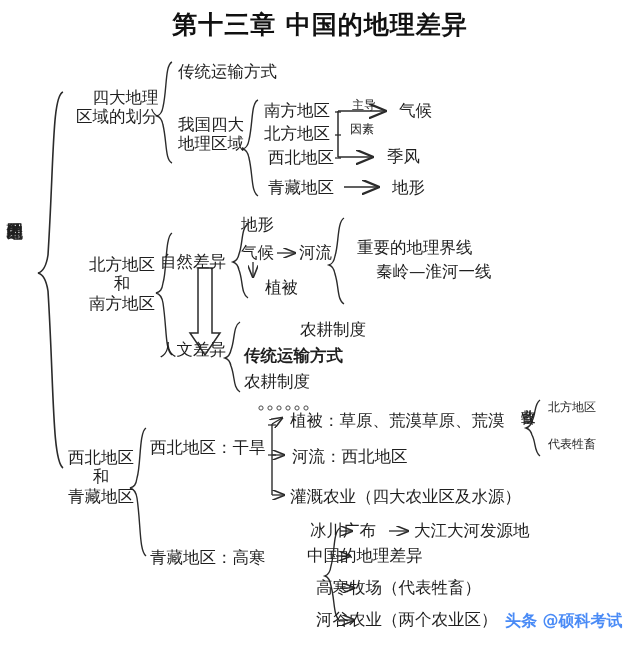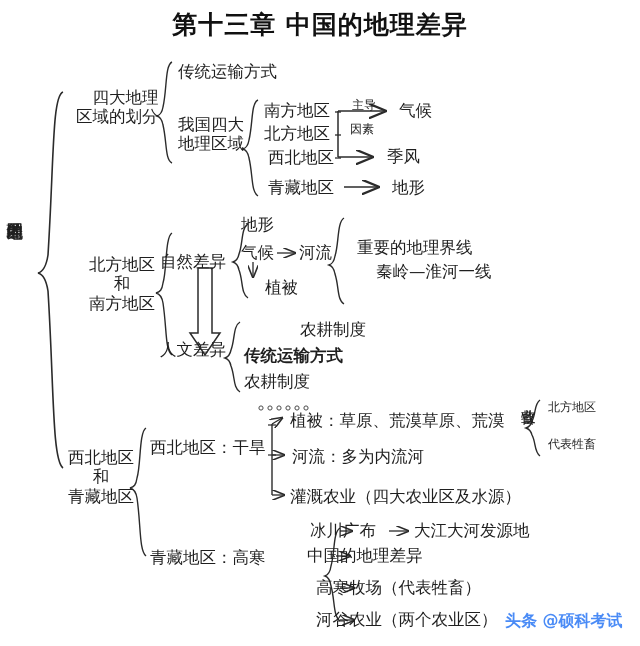--- a/index.html
+++ b/index.html
@@ -154,21 +154,21 @@
   <div class="t f16" style="left:244px;top:346px;font-weight:bold;">传统运输方式</div>
   <div class="t f16" style="left:244px;top:372px;">农耕制度</div>
 
   <div class="t f16" style="left:57px;top:448px;text-align:center;width:88px;">西北地区
 和
 青藏地区</div>
 
   <div class="t f16" style="left:150px;top:438px;">西北地区：干旱</div>
 
   <div class="t f16" style="left:290px;top:411px;">植被：草原、荒漠草原、荒漠</div>
-  <div class="t f16" style="left:292px;top:447px;">河流：多为内流河</div>
+  <div class="t f16" style="left:292px;top:447px;">河流：西北地区</div>
   <div class="t f16" style="left:290px;top:487px;">灌溉农业（四大农业区及水源）</div>
 
   <div class="t f14 vert" style="left:520px;top:398px;height:64px;">畜牧业</div>
   <div class="t f15" style="left:548px;top:400px;">北方地区</div>
   <div class="t f15" style="left:548px;top:437px;">代表牲畜</div>
 
   <div class="t f16" style="left:150px;top:548px;">青藏地区：高寒</div>
 
   <div class="t f16" style="left:310px;top:521px;">冰川广布</div>
   <div class="t f16" style="left:414px;top:521px;">大江大河发源地</div>

